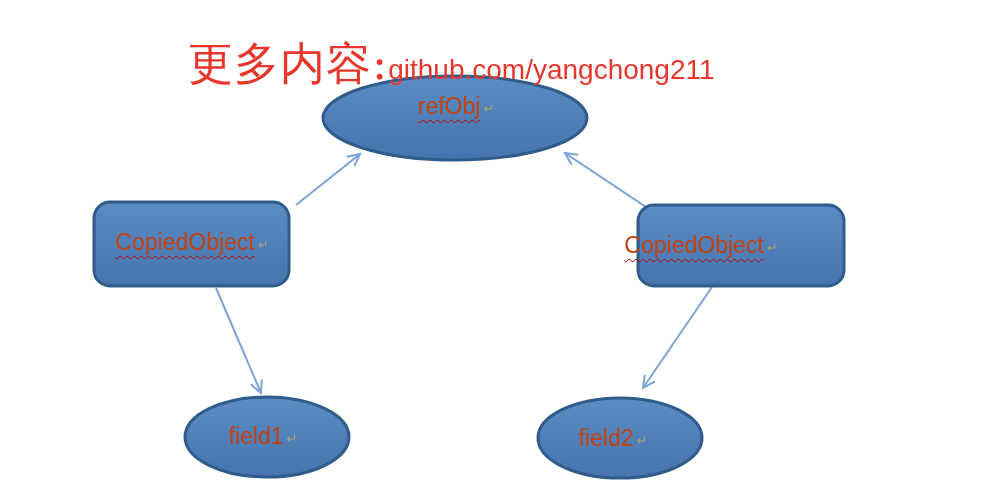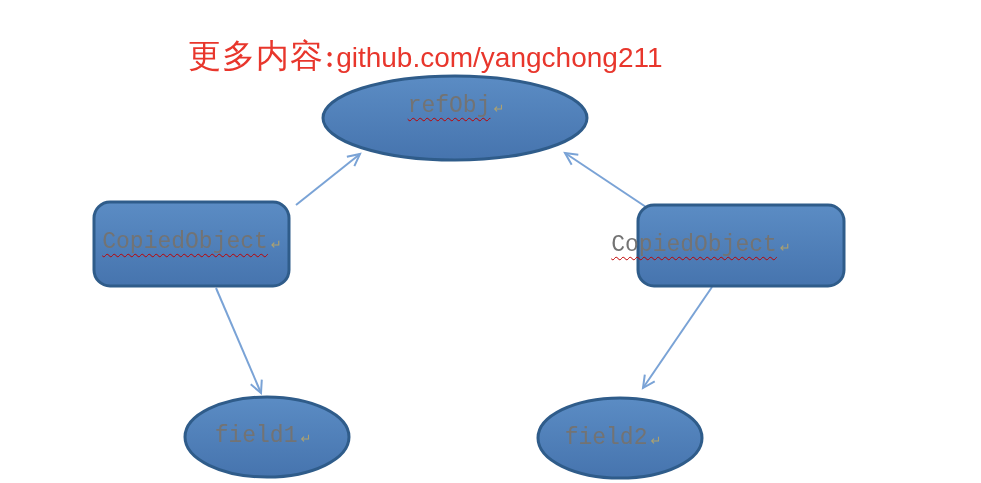--- a/index.html
+++ b/index.html
@@ -13,33 +13,33 @@
   .diagram-svg{position:absolute;left:0;top:0;width:981px;height:483px;}
   .node{stroke:#2f5c8a;stroke-width:3;fill:url(#gradBlue);}
   .edge{stroke:#7aa3d6;stroke-width:2;fill:none;}
   .header{
     position:absolute;left:188px;top:34px;
     display:flex;align-items:baseline;
     color:#e8362c;white-space:nowrap;
   }
   .header-cn{
     font-family:"DejaVu Serif","Liberation Serif",serif;
-    font-size:33px;letter-spacing:1px;
+    font-size:45px;letter-spacing:1px;
   }
   .header-en{
     font-family:Liberation Sans, sans-serif;
     font-size:28px;letter-spacing:0px;
   }
   .node-label{
     position:absolute;transform:translate(-50%,-50%);
     display:flex;align-items:center;
     color:#ffffff;font-size:23px;line-height:1.2;
     white-space:nowrap;
   }
-  .label-text{color:#737373;font-family:Liberation Mono, monospace;}
+  .label-text{color:#c2410c;}
   .squiggle .label-text{
     text-decoration:underline;
     text-decoration-style:wavy;
     text-decoration-color:#c00000;
     text-decoration-thickness:1px;
     text-underline-offset:5px;
   }
   .return-mark{
     font-size:13px;color:#bda763;opacity:.85;
     margin-left:3px;position:relative;top:2px;

